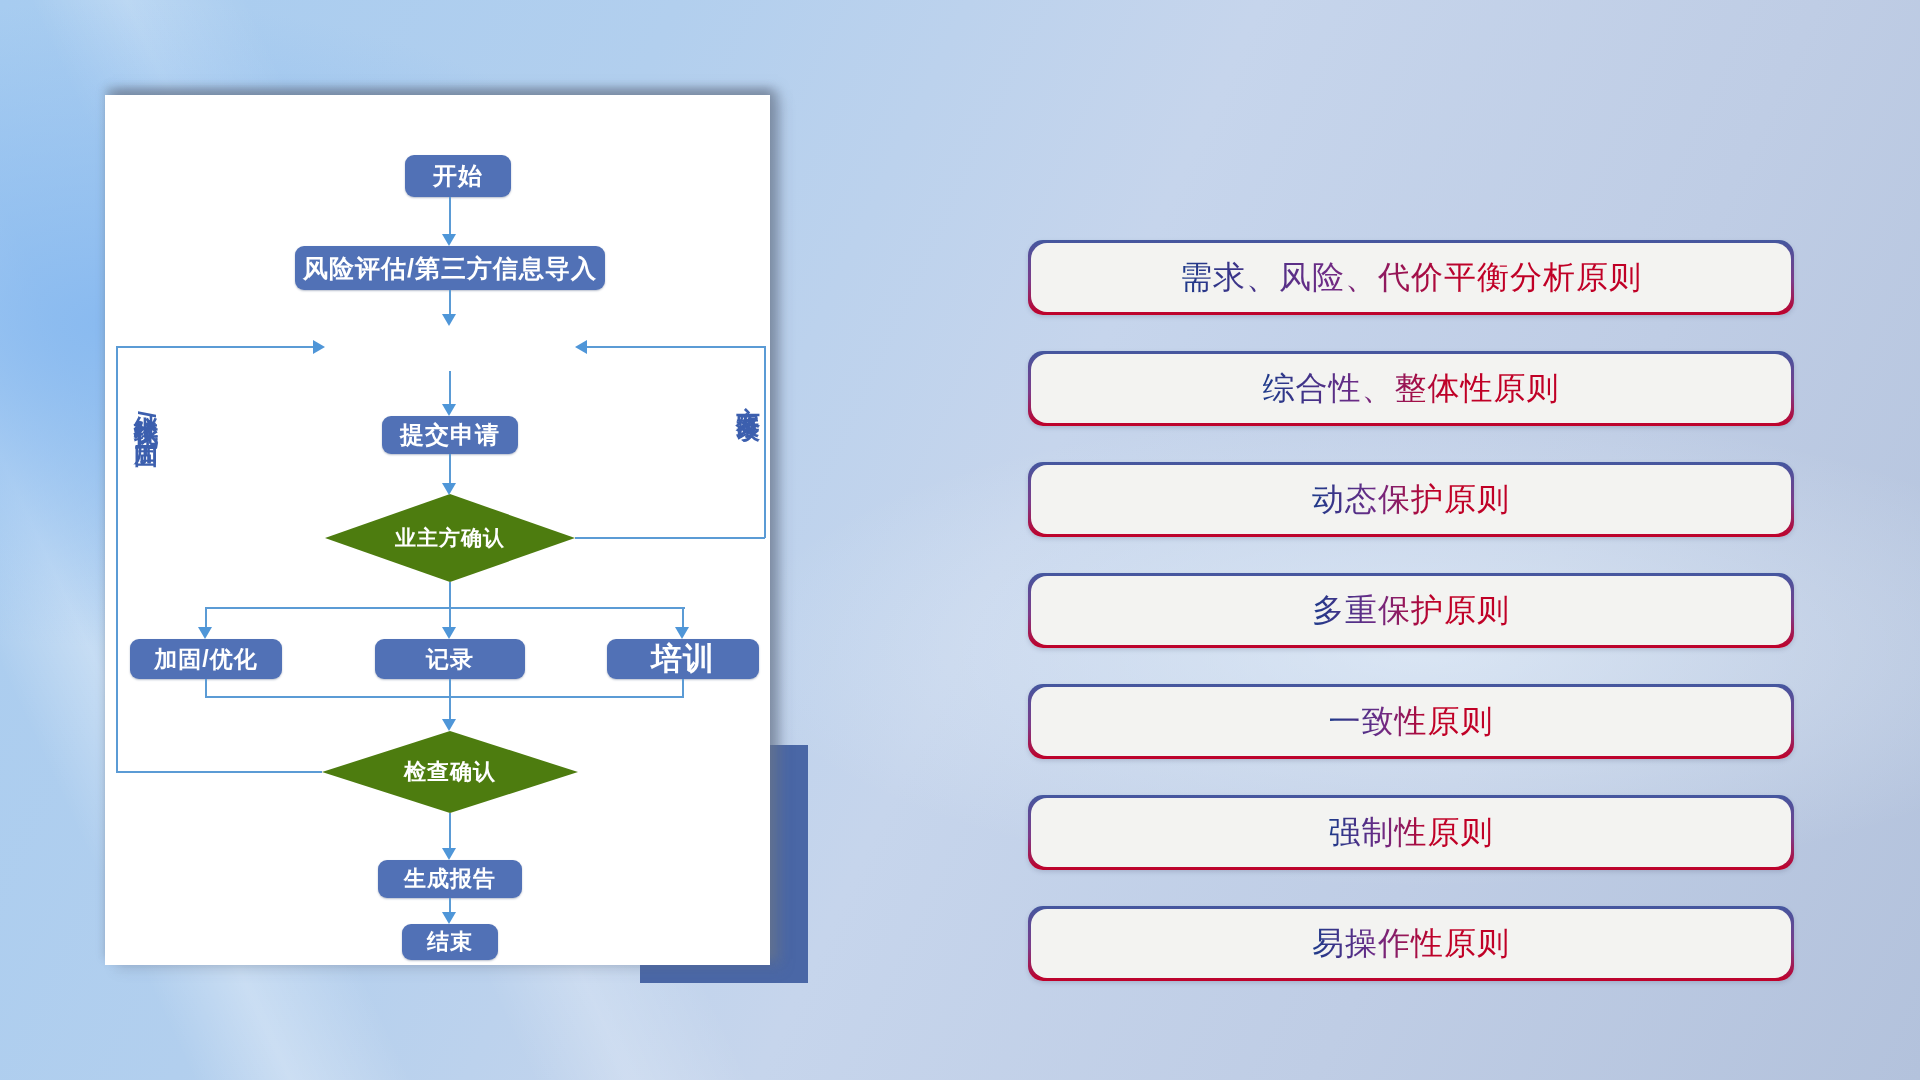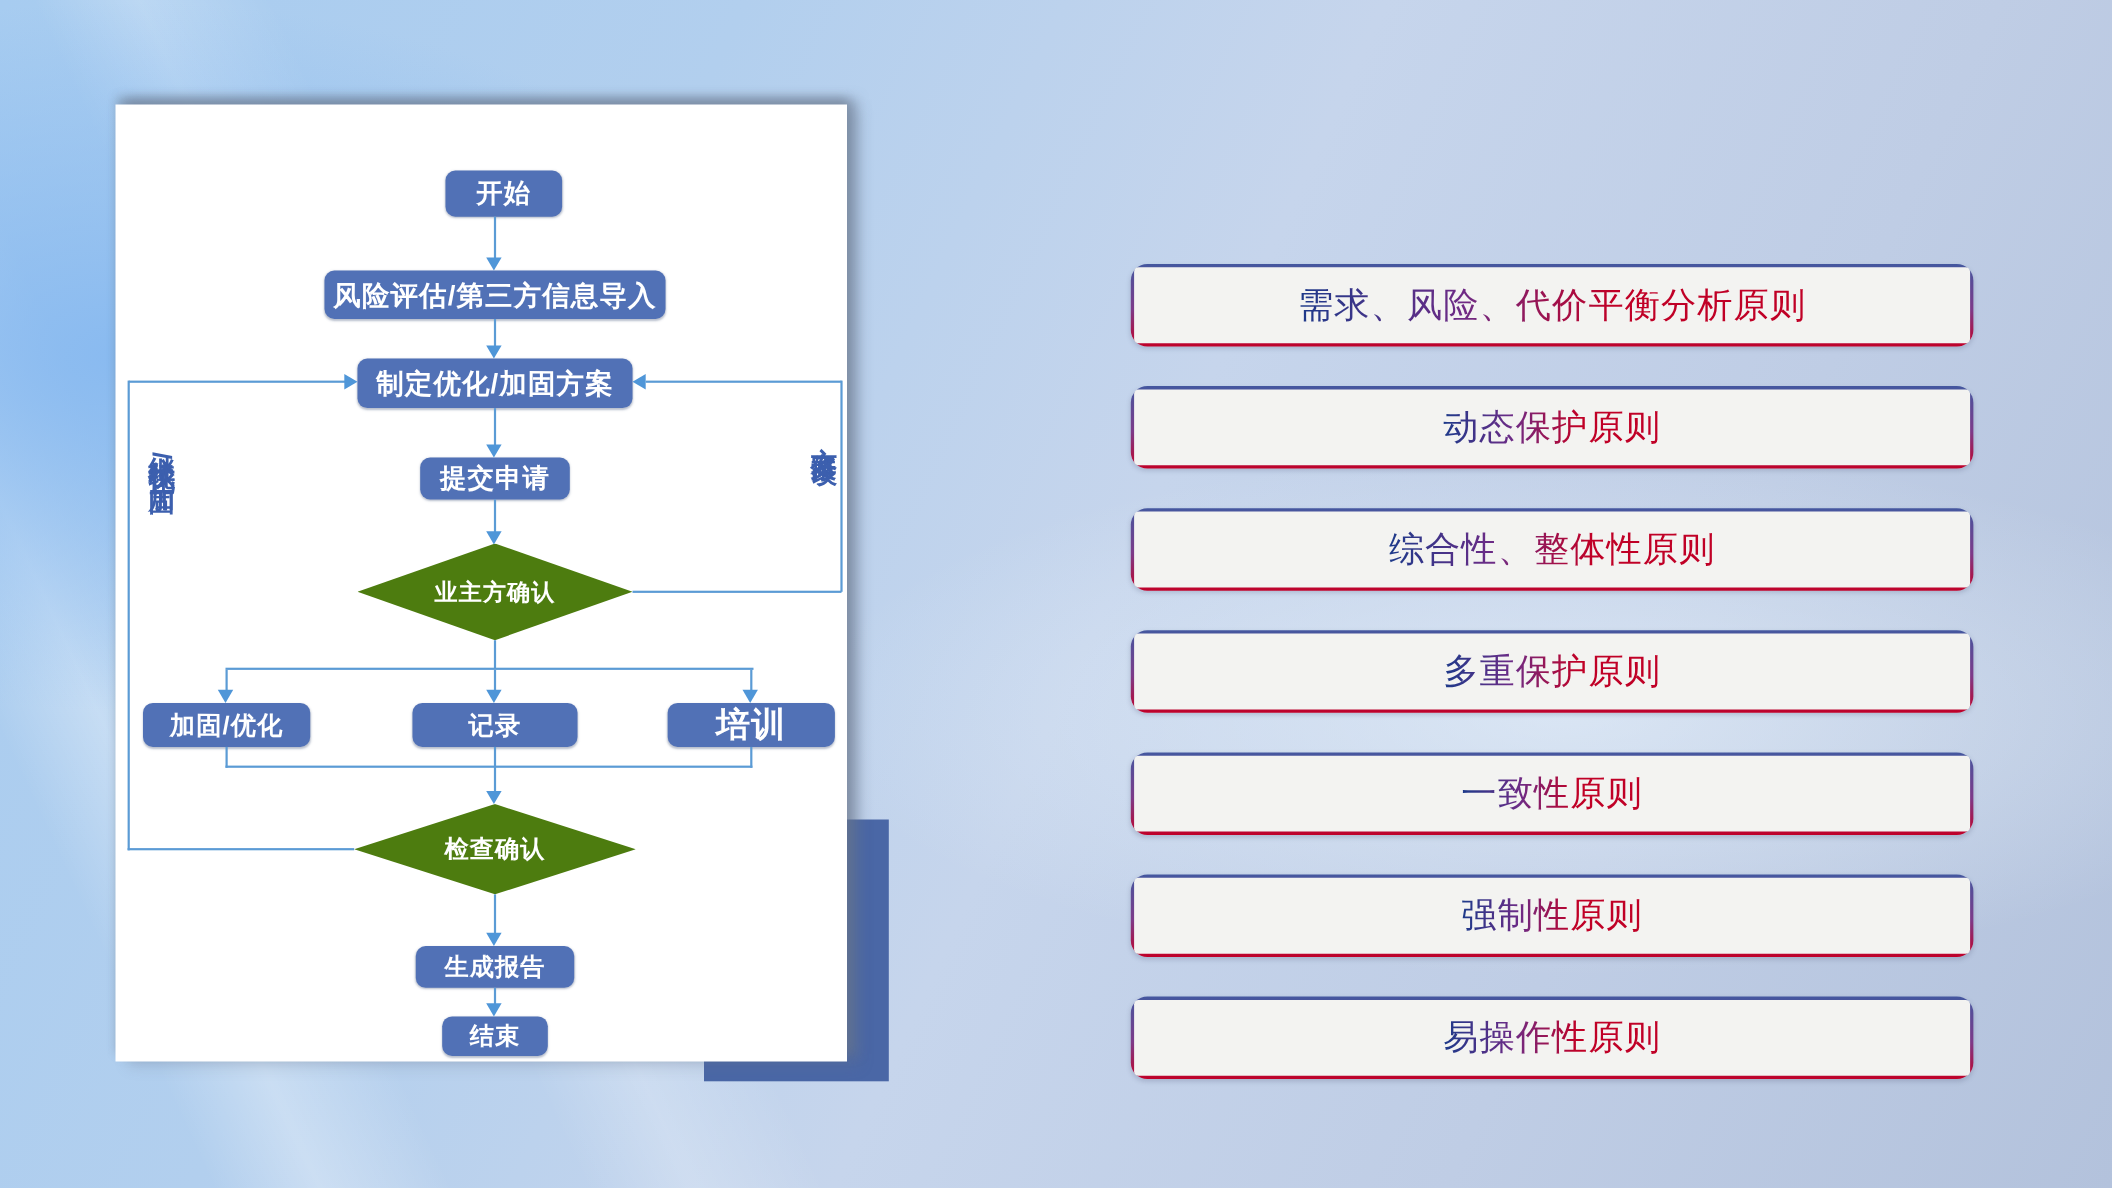--- a/index.html
+++ b/index.html
@@ -45,21 +45,21 @@
     font-size:46px;font-weight:bold;color:#4e6bb2;letter-spacing:2px;
     text-shadow:0 2px 2px rgba(55,75,125,.35);
   }
   .pboxes{position:absolute;left:1028px;top:240px;width:766px;z-index:3;}
   .pbox{
     height:75px;margin-bottom:36px;border-radius:15px;padding:3px;
     background:linear-gradient(180deg,#44579f 0%,#7d3a89 55%,#c00028 100%);
     box-shadow:0 2px 4px rgba(90,100,130,.25);
   }
   .pbox-inner{
-    width:100%;height:100%;border-radius:4px;background:#f3f3f1;
+    width:100%;height:100%;border-radius:16px;background:#f3f3f1;
     display:flex;align-items:center;justify-content:center;
   }
   .ptext{font-size:32px;letter-spacing:1px;color:#b00030;}
   @supports ((-webkit-background-clip:text) or (background-clip:text)){
     .ptext{
       background:linear-gradient(90deg,#1d3a8a 0%,#6d2b86 32%,#c00026 62%,#c00026 100%);
       -webkit-background-clip:text;background-clip:text;
       -webkit-text-fill-color:transparent;
     }
   }
@@ -68,21 +68,20 @@
 <body>
 
 <div class="slide">
 
   <div class="accent-rect"></div>
 
   <div class="card">
 
     <div class="node" style="left:300px;top:60px;width:106px;height:42px;">开始</div>
     <div class="node" style="left:190px;top:151px;width:310px;height:44px;font-size:25px;">风险评估/第三方信息导入</div>
-    <div class="node" style="left:220px;top:231px;width:250px;height:45px;font-size:25px;">制定优化/加固方案</div>
     <div class="node" style="left:277px;top:321px;width:136px;height:38px;">提交申请</div>
     <div class="diamond" style="left:220px;top:399px;width:250px;height:88px;font-size:21px;">业主方确认</div>
     <div class="node" style="left:25px;top:544px;width:152px;height:40px;font-size:23px;">加固/优化</div>
     <div class="node" style="left:270px;top:544px;width:150px;height:40px;font-size:23px;">记录</div>
     <div class="node" style="left:502px;top:544px;width:152px;height:40px;font-size:31px;">培训</div>
     <div class="diamond" style="left:217px;top:636px;width:256px;height:82px;font-size:22px;">检查确认</div>
     <div class="node" style="left:273px;top:765px;width:144px;height:38px;font-size:22px;">生成报告</div>
     <div class="node" style="left:297px;top:829px;width:96px;height:36px;font-size:22px;">结束</div>
 
     <div class="vl" style="left:344px;top:102px;height:38px;"></div>
@@ -129,26 +128,26 @@
 
 
   <div class="pboxes">
     <div class="pbox">
       <div class="pbox-inner">
         <span class="ptext">需求、风险、代价平衡分析原则</span>
       </div>
     </div>
     <div class="pbox">
       <div class="pbox-inner">
-        <span class="ptext">动态保护原则</span>
+        <span class="ptext">综合性、整体性原则</span>
       </div>
     </div>
     <div class="pbox">
       <div class="pbox-inner">
-        <span class="ptext">综合性、整体性原则</span>
+        <span class="ptext">动态保护原则</span>
       </div>
     </div>
     <div class="pbox">
       <div class="pbox-inner">
         <span class="ptext">多重保护原则</span>
       </div>
     </div>
     <div class="pbox">
       <div class="pbox-inner">
         <span class="ptext">一致性原则</span>

